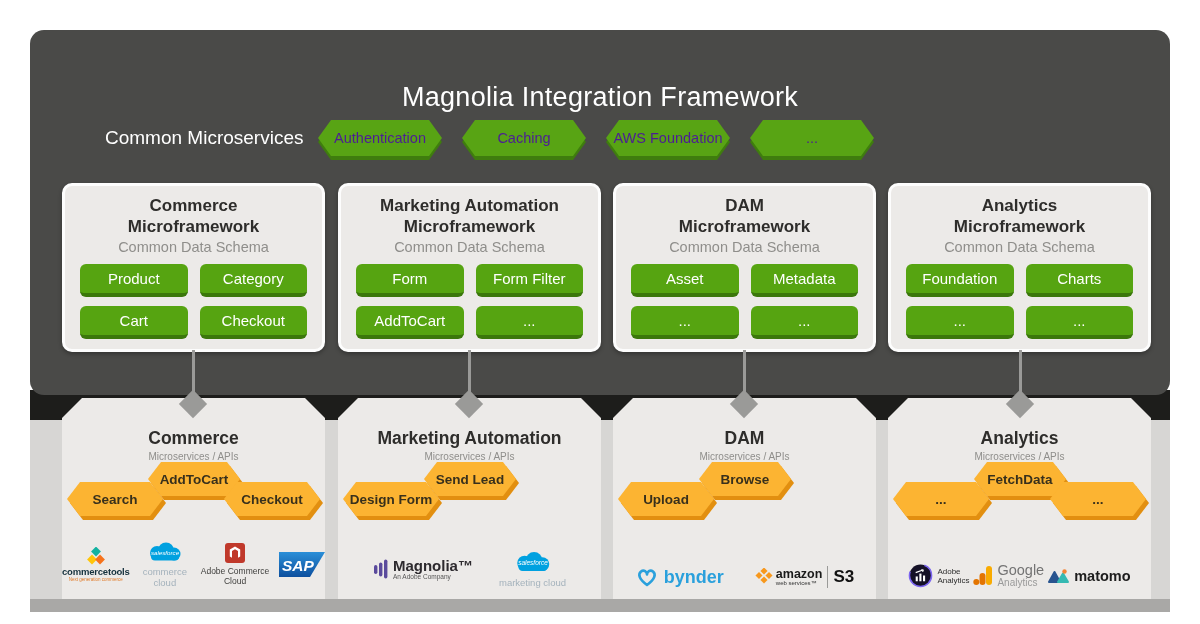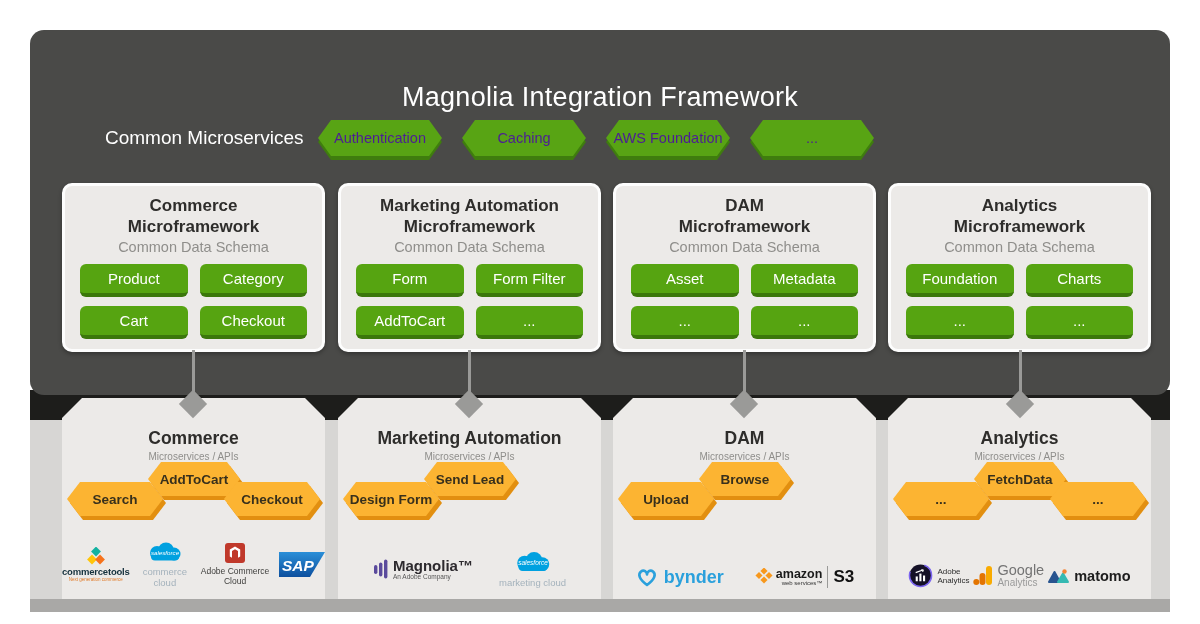--- a/index.html
+++ b/index.html
@@ -304,21 +304,21 @@
       </div>
       <div class="logo-row">
         <svg width="20" height="19" viewBox="0 0 20 19">
           <g fill="#f7981d">
             <rect x="7.5" y="0.5" width="5" height="5" transform="rotate(45 10 3)"></rect>
             <rect x="2.5" y="5" width="5" height="5" transform="rotate(45 5 7.5)"></rect>
             <rect x="12.5" y="5" width="5" height="5" transform="rotate(45 15 7.5)"></rect>
             <rect x="7.5" y="9.5" width="5" height="5" transform="rotate(45 10 12)"></rect>
           </g>
         </svg>
-        <div class="logo-col" style="align-items:flex-end;margin-left:2px;">
+        <div class="logo-col" style="align-items:flex-start;margin-left:2px;">
           <div class="aws-name">amazon</div>
           <div class="aws-sub">web services™</div>
         </div>
         <div class="aws-div"></div>
         <span class="aws-s3">S3</span>
       </div>
     </div>
   </div>
 
   <div class="svc-card" style="left:888px;">

